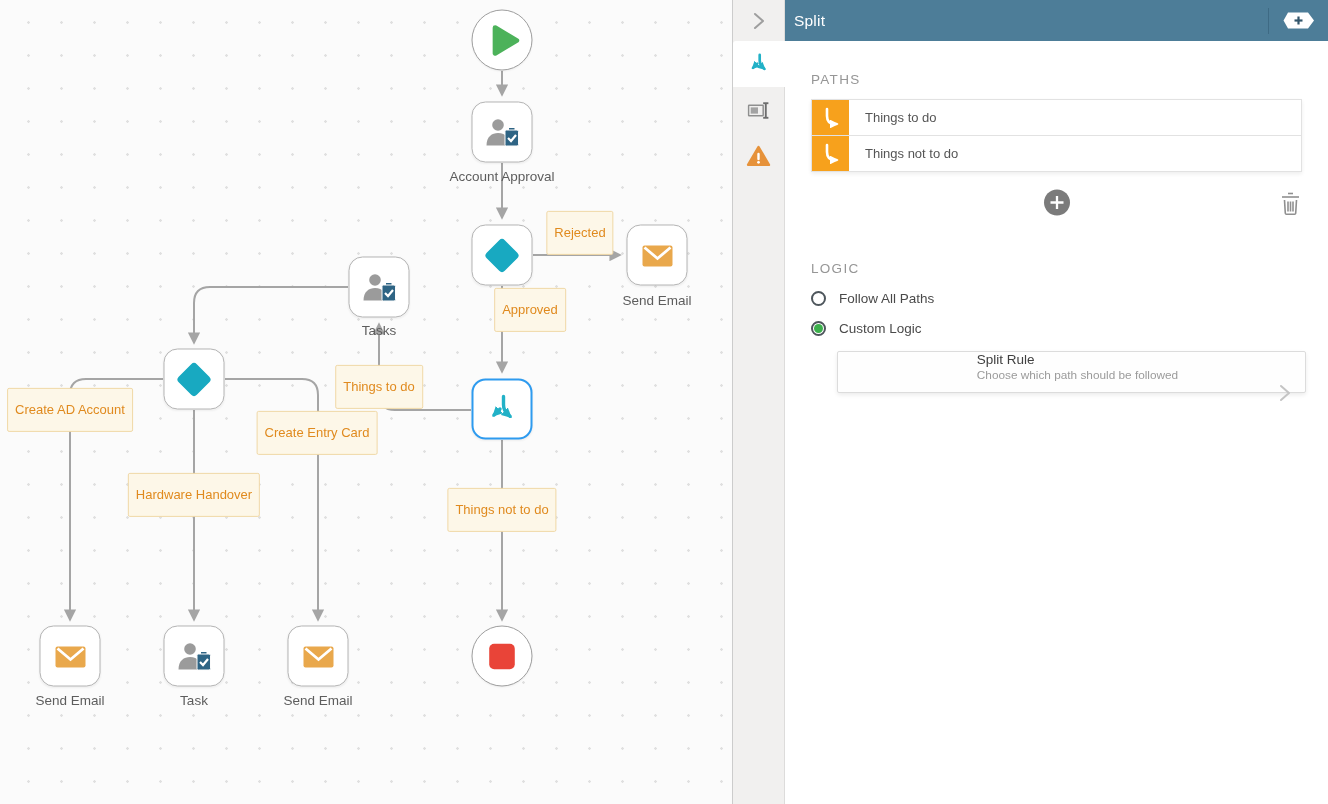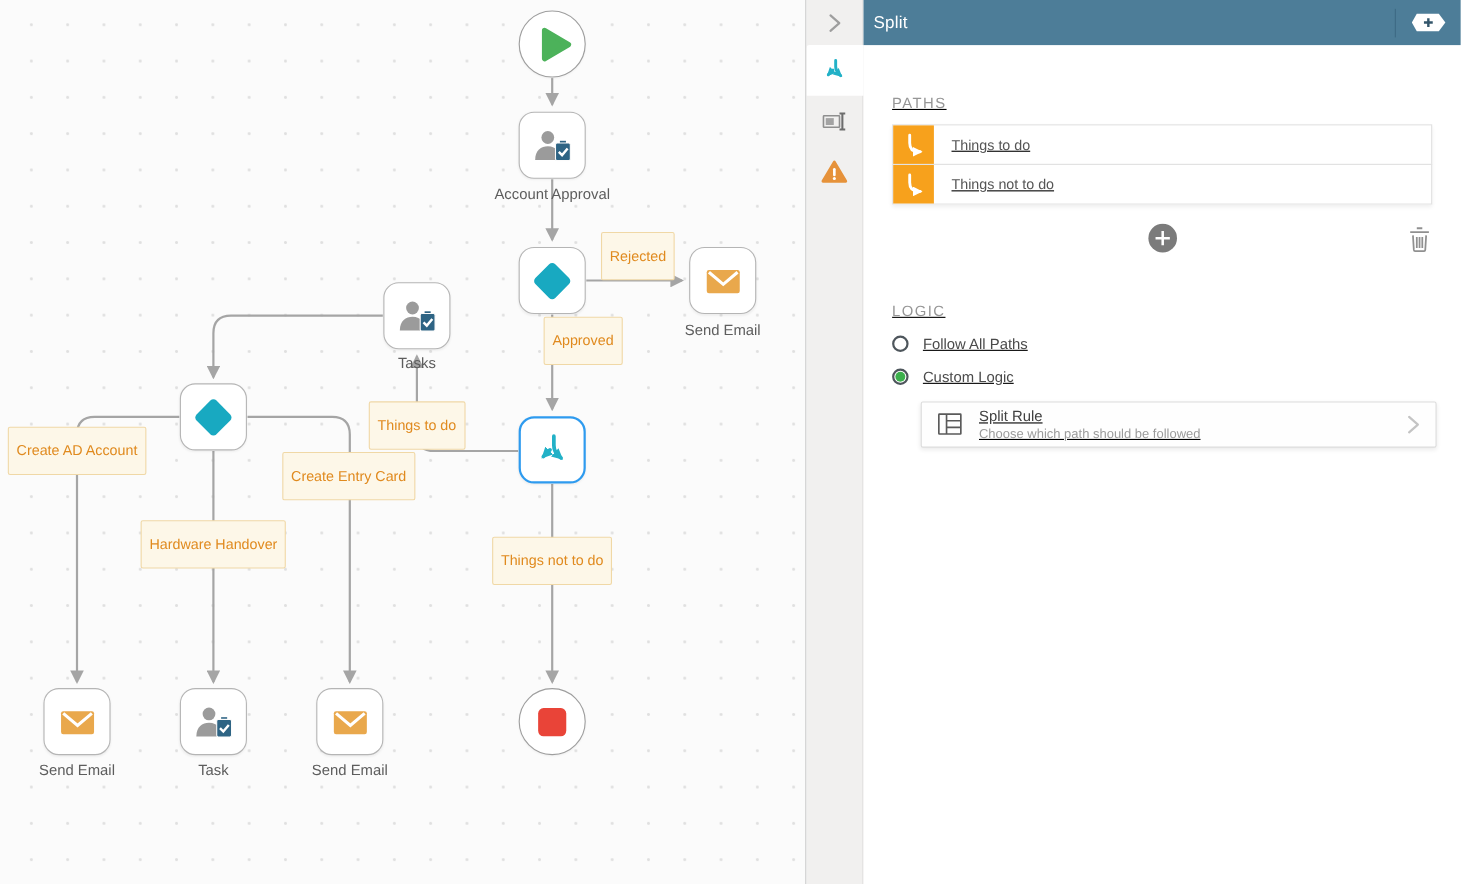--- a/index.html
+++ b/index.html
@@ -37,21 +37,21 @@
   .tab.active { background:#ffffff; border-radius:3px 0 0 0; margin-right:-1px; }
 
   
   .panel { flex:1; background:#ffffff; display:flex; flex-direction:column; }
   .panel-header { height:41px; flex:none; background:#4d7d98; display:flex;
     align-items:center; padding:0 12px 0 9px; }
   .panel-title { color:#ffffff; font-size:15.5px; font-weight:500; letter-spacing:.2px; }
   .header-right { margin-left:auto; display:flex; align-items:center; height:100%; }
   .header-divider { width:1px; height:26px; background:#3e6a84; margin-right:13px; }
 
-  .panel-body { padding:16px 26px;text-decoration:underline; }
+  .panel-body { padding:2px 26px; }
   .section-heading { margin:29px 0 12px; font-size:13.5px; color:#969696;
     letter-spacing:1.3px; }
   .section-heading.logic { margin-top:44px; }
 
   .path-list { box-shadow:0 2px 4px rgba(0,0,0,.07); }
   .path-row { display:flex; align-items:center; height:37px; background:#fff;
     border:1px solid #e2e2e2; cursor:pointer; }
   .path-row + .path-row { margin-top:-1px; }
   .path-icon { width:37px; height:35px; flex:none; background:#f7a11c;
     display:flex; align-items:center; justify-content:center; }
@@ -64,21 +64,21 @@
   .radio-row { display:flex; align-items:center; margin:15px 0; cursor:pointer; }
   .radio { width:15px; height:15px; border:2px solid #4e565c; border-radius:50%;
     background:#fff; flex:none; }
   .radio.selected::after { content:""; display:block; width:9px; height:9px; margin:1px;
     border-radius:50%; background:#3cb04c; }
   .radio-label { margin-left:13px; font-size:13.5px; color:#4a4a4a;text-align:right; }
 
   .rule-card { margin:12px 0 0 26px; width:calc(100% - 22px); height:42px;
     border:1px solid #dcdcdc; background:#fefefe; border-radius:2px;
     display:flex; align-items:center; padding:0 12px; cursor:pointer;
-    box-shadow:0 2px 4px rgba(0,0,0,.08); }
+    box-shadow:0 2px 4px rgba(0,0,0,.08);flex-direction:column; }
   .rule-text { margin-left:12px; }
   .rule-title { font-size:13.5px; color:#404040; }
   .rule-subtitle { font-size:11.8px; color:#9b9b9b; margin-top:1px; }
   .rule-chevron { margin-left:auto; display:flex; align-items:center; }
 </style>
 </head>
 <body>
 
 <div class="app">
 

